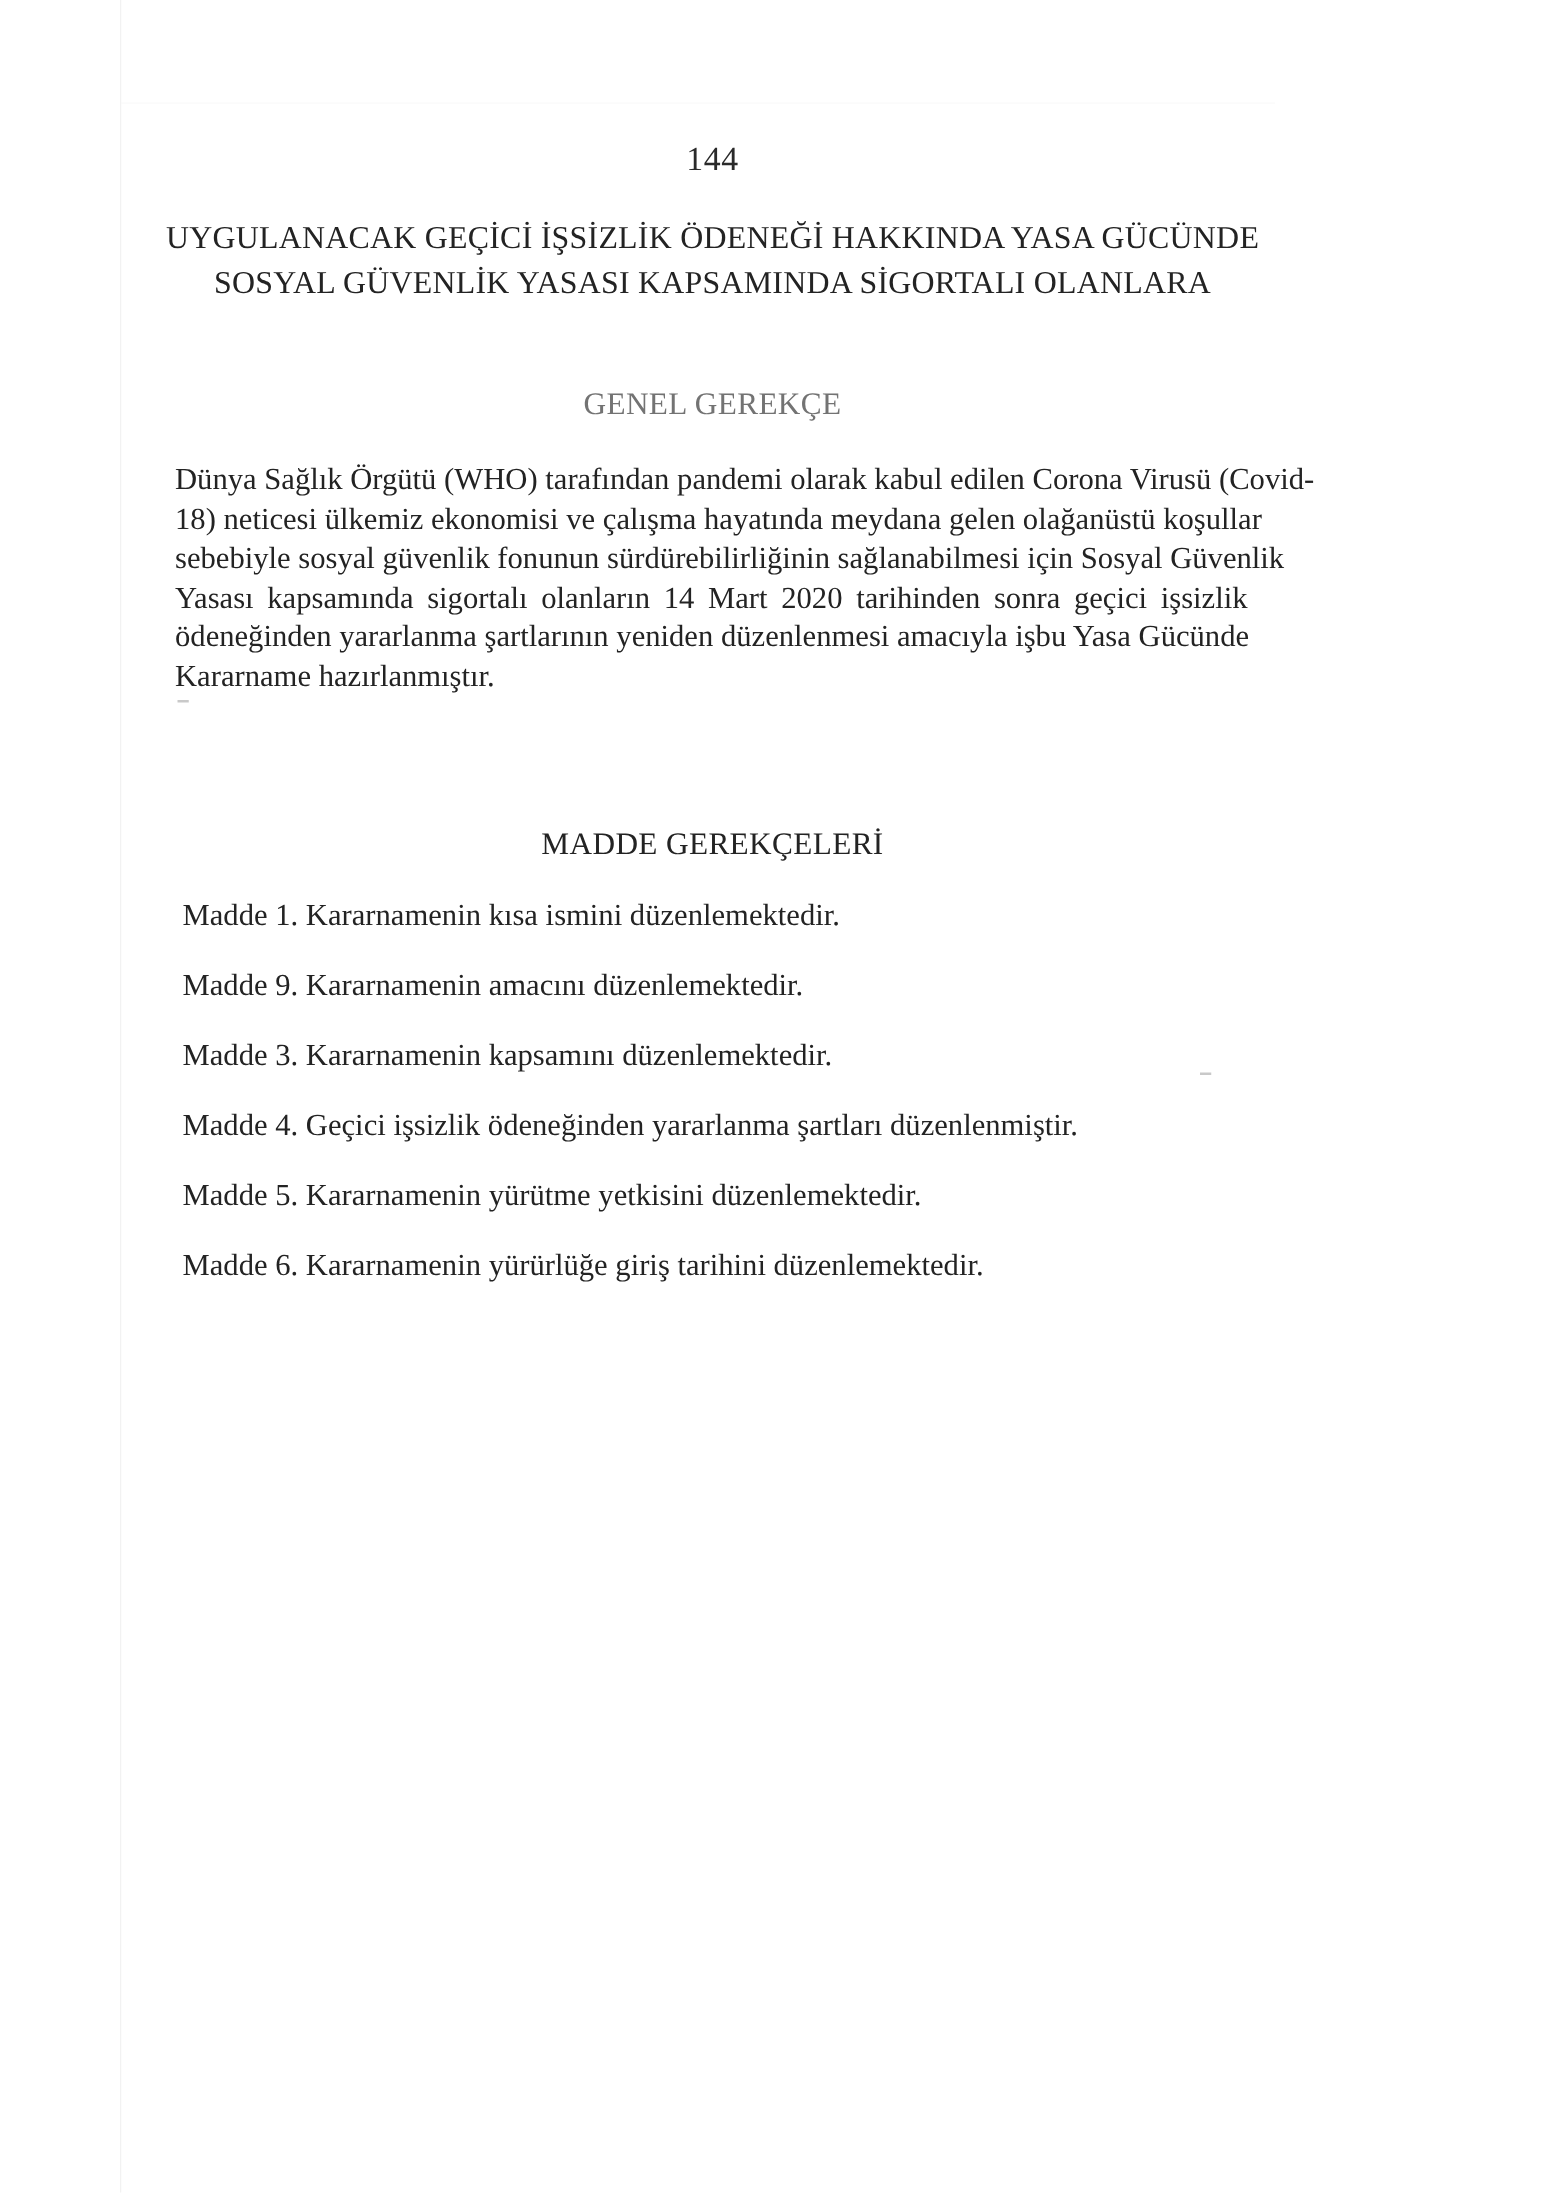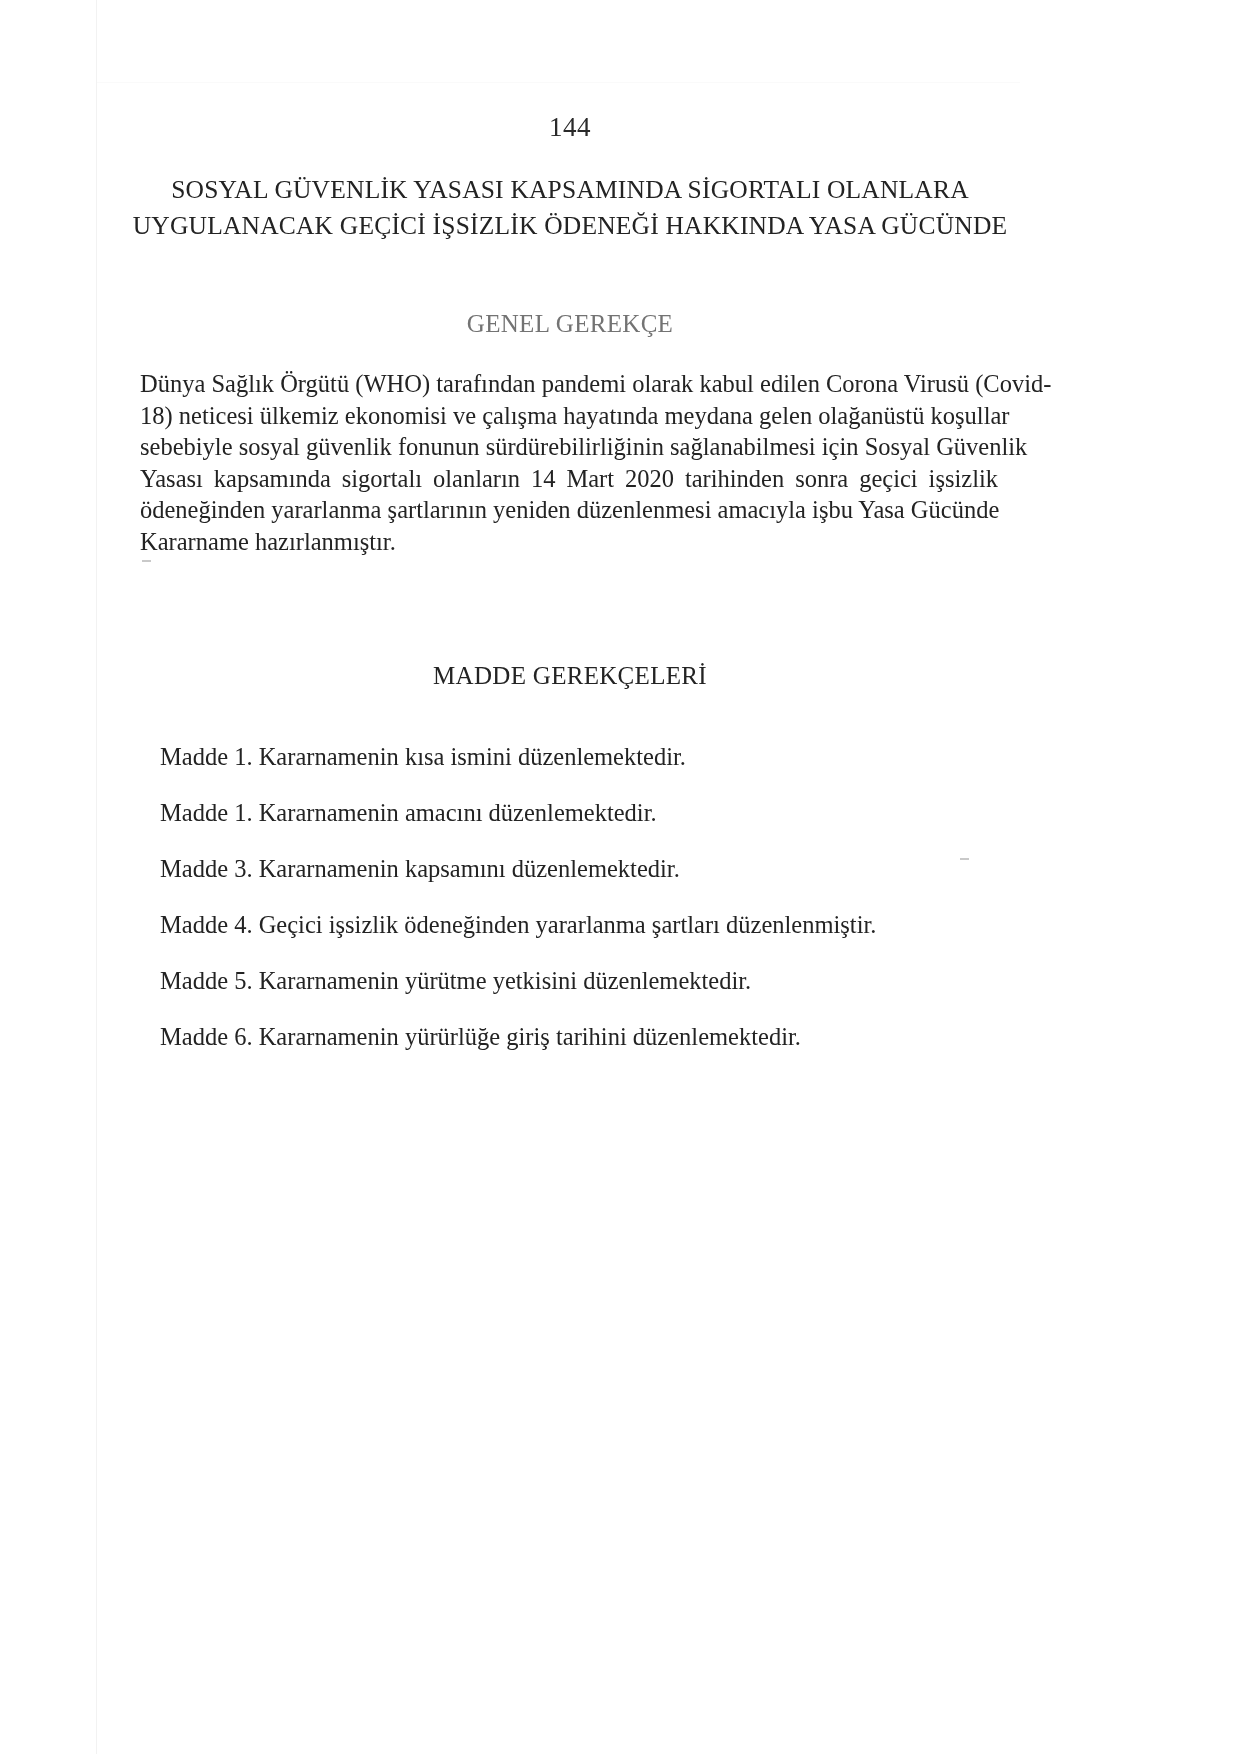--- a/index.html
+++ b/index.html
@@ -116,24 +116,23 @@
     top: 662px;
     width: 860px;
     text-align: center;
     font-size: 25px;
     letter-spacing: 0.3px;
     color: #232323;
   }
 
   .articles {
     position: absolute;
-    left: 160px;
+    left: 146px;
     top: 718px;
     width: 880px;
-    margin-top: 24px;
   }
   .article-item {
     font-size: 24.5px;
     line-height: 30px;
     color: #232323;
     margin-bottom: 26px;
     white-space: nowrap;
   }
 
   .stray-mark {
@@ -148,42 +147,42 @@
 <body>
 
 <div class="page">
 
   <div class="scan-top-edge"></div>
   <div class="scan-left-edge"></div>
 
   <div class="page-number">144</div>
 
   <div class="doc-title">
+    <div>UYGULANACAK GEÇİCİ İŞSİZLİK ÖDENEĞİ HAKKINDA YASA GÜCÜNDE</div>
     <div>SOSYAL GÜVENLİK YASASI KAPSAMINDA SİGORTALI OLANLARA</div>
-    <div>UYGULANACAK GEÇİCİ İŞSİZLİK ÖDENEĞİ HAKKINDA YASA GÜCÜNDE</div>
   </div>
 
   <div class="section-heading-general">GENEL GEREKÇE</div>
 
   <div class="general-paragraph">
     <span class="just-line">Dünya Sağlık Örgütü (WHO) tarafından pandemi olarak kabul edilen Corona Virusü (Covid-</span>
     <span class="just-line">18) neticesi ülkemiz ekonomisi ve çalışma hayatında meydana gelen olağanüstü koşullar</span>
     <span class="just-line">sebebiyle sosyal güvenlik fonunun sürdürebilirliğinin sağlanabilmesi için Sosyal Güvenlik</span>
     <span class="just-line">Yasası kapsamında sigortalı olanların 14 Mart 2020 tarihinden sonra geçici işsizlik</span>
     <span class="just-line">ödeneğinden yararlanma şartlarının yeniden düzenlenmesi amacıyla işbu Yasa Gücünde</span>
     <span class="last-line">Kararname hazırlanmıştır.</span>
   </div>
 
   <div class="stray-mark" style="left:142px; top:560px;"></div>
   <div class="stray-mark" style="left:960px; top:858px;"></div>
 
   <div class="section-heading-articles">MADDE GEREKÇELERİ</div>
 
   <div class="articles">
     <div class="article-item">Madde 1. Kararnamenin kısa ismini düzenlemektedir.</div>
-    <div class="article-item">Madde 1. Kararnamenin amacını düzenlemektedir.</div>
+    <div class="article-item">Madde 9. Kararnamenin amacını düzenlemektedir.</div>
     <div class="article-item">Madde 3. Kararnamenin kapsamını düzenlemektedir.</div>
     <div class="article-item">Madde 4. Geçici işsizlik ödeneğinden yararlanma şartları düzenlenmiştir.</div>
     <div class="article-item">Madde 5. Kararnamenin yürütme yetkisini düzenlemektedir.</div>
     <div class="article-item">Madde 6. Kararnamenin yürürlüğe giriş tarihini düzenlemektedir.</div>
   </div>
 
 </div>
 
 </body></html>

